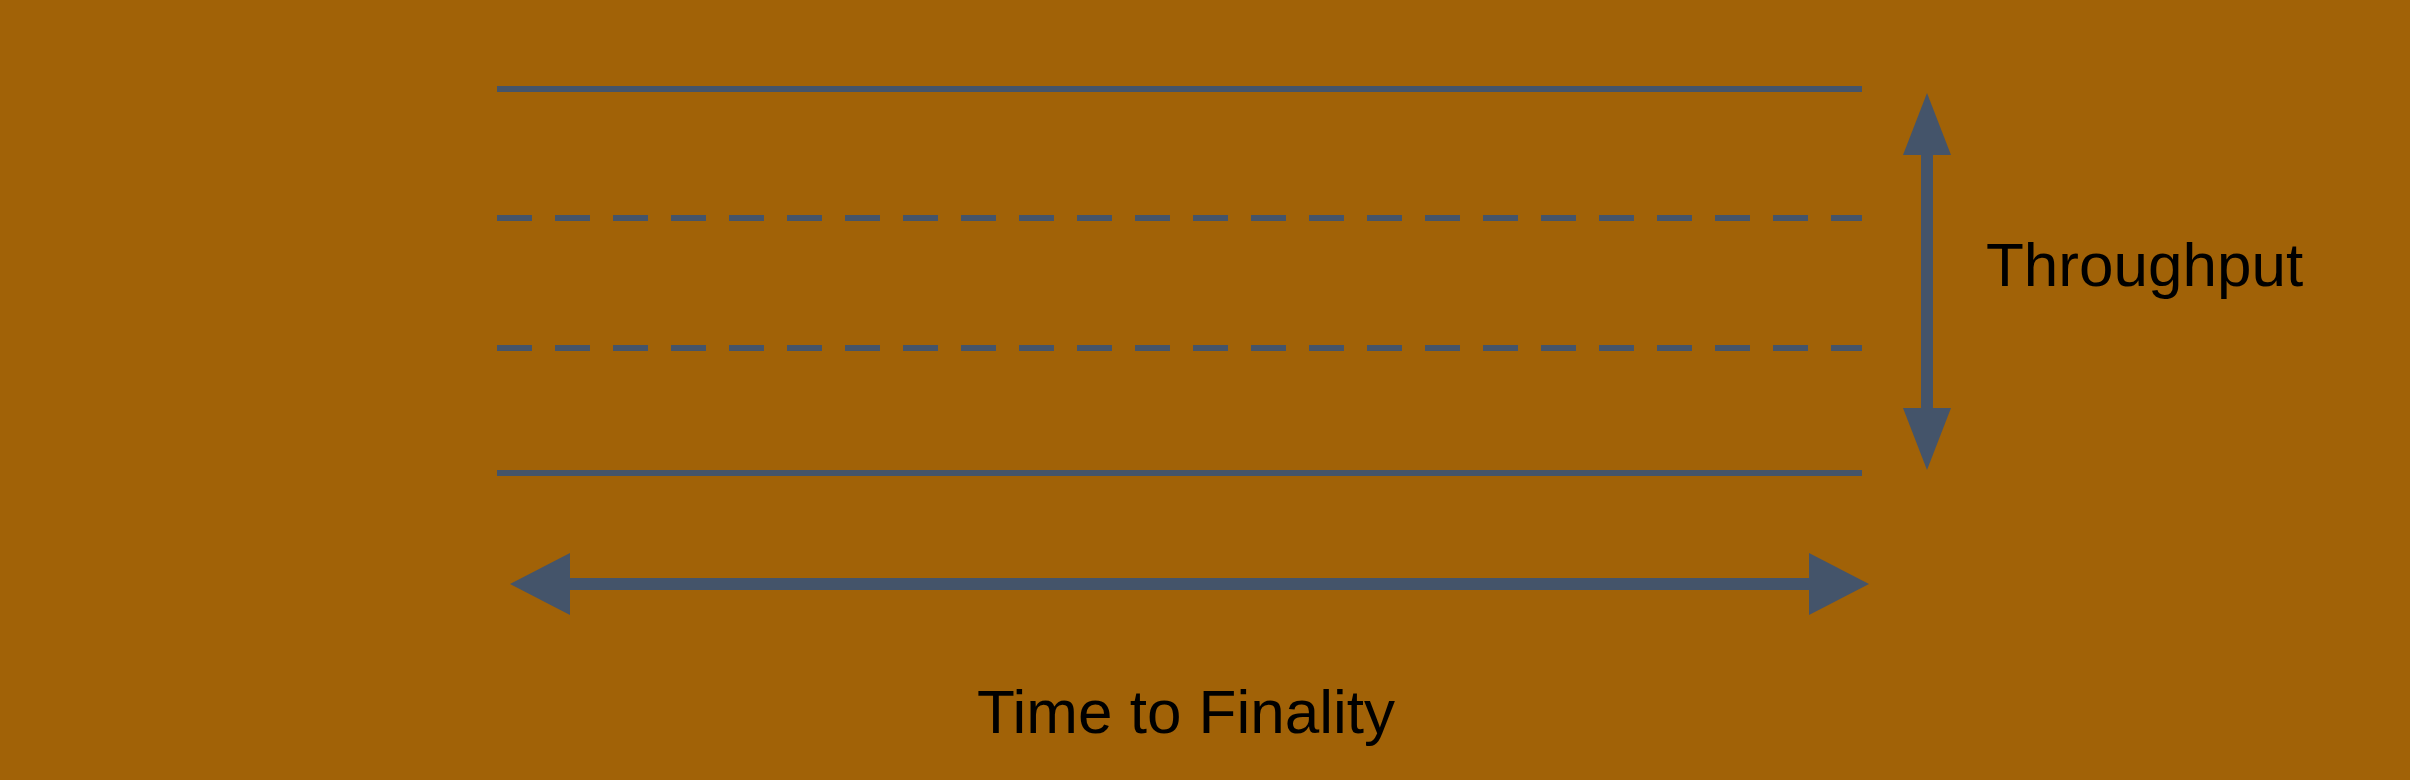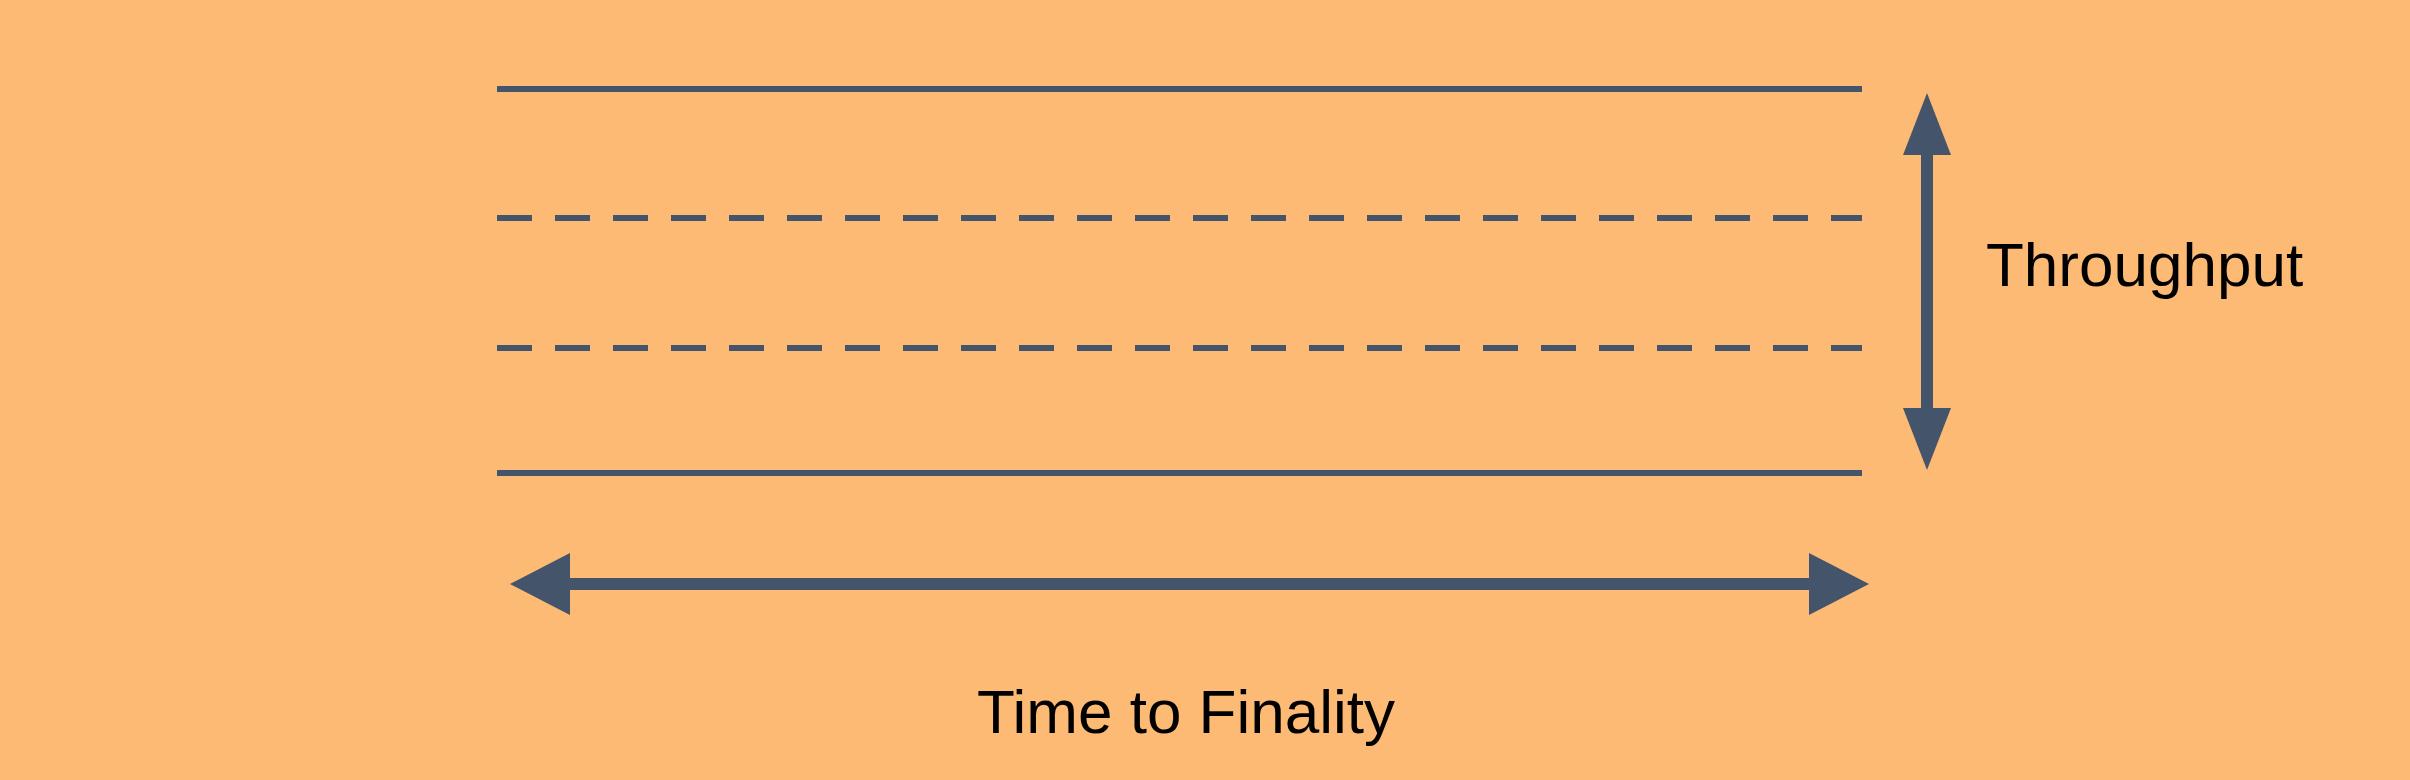--- a/index.html
+++ b/index.html
@@ -29,21 +29,21 @@
     font-family: "Liberation Sans", sans-serif;
     font-size: 62px;
     font-weight: 400;
     fill: #000000;
     letter-spacing: 0px;
   }
 </style>
 </head>
 <body>
 
-<div id="diagram-root" style="background: #fdba74;">
+<div id="diagram-root" style="background: #a16207;">
 
   <svg id="diagram-svg" viewBox="0 0 2410 780" xmlns="http://www.w3.org/2000/svg">
 
     <g>
 
       <line x1="497" y1="89" x2="1862" y2="89" stroke="#44546A" stroke-width="6" stroke-linecap="butt"></line>
 
       <line x1="497" y1="218" x2="1862" y2="218" stroke="#44546A" stroke-width="6" stroke-linecap="butt" stroke-dasharray="35 23"></line>
 
       <line x1="497" y1="348" x2="1862" y2="348" stroke="#44546A" stroke-width="6" stroke-linecap="butt" stroke-dasharray="35 23"></line>

